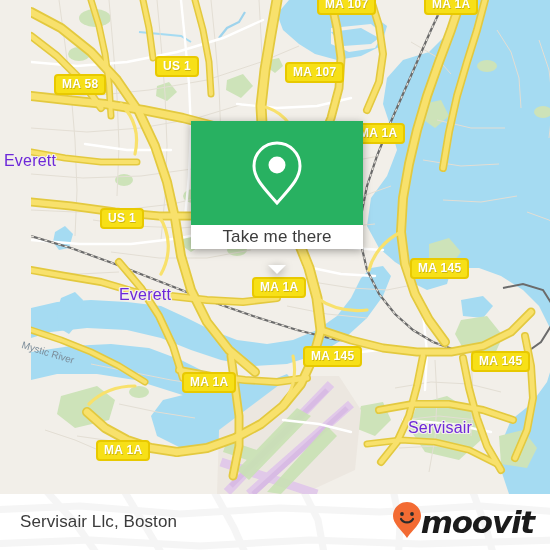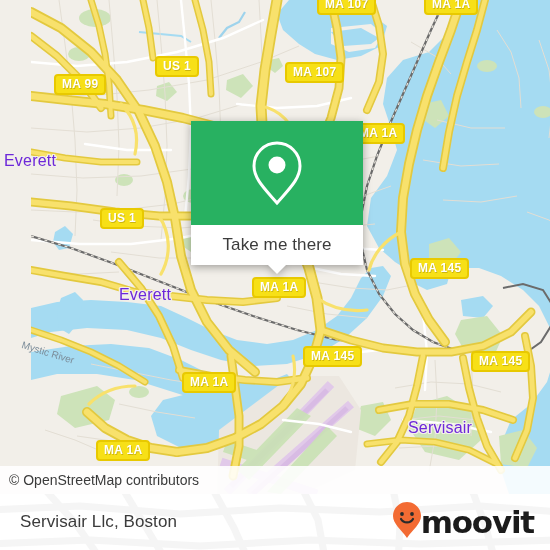--- a/index.html
+++ b/index.html
@@ -87,21 +87,21 @@
     width: 172px;
     height: 104px;
     background: #28b161;
     display: flex;
     align-items: center;
     justify-content: center;
   }
   #popup-pin svg { display: block; }
   #popup-btn {
     width: 172px;
-    height: 40px;
+    height: 24px;
     background: #ffffff;
     display: flex;
     align-items: center;
     justify-content: center;
     color: #3c3c3c;
     font-family: "Liberation Sans", sans-serif;
     font-size: 17px;
     letter-spacing: .1px;
     cursor: pointer;
   }
@@ -160,20 +160,21 @@
     white-space: nowrap;
   }
   #moovit-logo {
     position: absolute;
     right: 16px;
     top: 50%;
     transform: translateY(-50%);
     display: flex;
     align-items: center;
     gap: 1px;
+    font-style: italic;
   }
   #moovit-wordmark {
     color: #1b1b1b;
     font-family: "DejaVu Sans", sans-serif;
     font-size: 31px;
     font-weight: bold;
     letter-spacing: -1.2px;
     line-height: 1;
     margin-left: -2px;
   }
@@ -442,21 +443,21 @@
           <path d="M 90 104 C 104 118 108 136 104 154"></path>
           <path d="M 58 404 C 70 392 86 386 104 386"></path>
           <path d="M 250 406 C 262 392 266 374 262 356"></path>
         </g>
 
       </g>
     </svg>
 
     <div class="shield" style="left:317px;top:-6px;">MA 107</div>
     <div class="shield" style="left:424px;top:-6px;">MA 1A</div>
-    <div class="shield" style="left:54px;top:74px;">MA 99</div>
+    <div class="shield" style="left:54px;top:74px;">MA 58</div>
     <div class="shield" style="left:155px;top:56px;">US 1</div>
     <div class="shield" style="left:285px;top:62px;">MA 107</div>
     <div class="shield" style="left:351px;top:123px;">MA 1A</div>
     <div class="shield" style="left:100px;top:208px;">US 1</div>
     <div class="shield" style="left:252px;top:277px;">MA 1A</div>
     <div class="shield" style="left:410px;top:258px;">MA 145</div>
     <div class="shield" style="left:303px;top:346px;">MA 145</div>
     <div class="shield" style="left:471px;top:351px;">MA 145</div>
     <div class="shield" style="left:182px;top:372px;">MA 1A</div>
     <div class="shield" style="left:96px;top:440px;">MA 1A</div>
@@ -475,23 +476,20 @@
             <circle cx="26" cy="26" r="8.5" fill="#ffffff"></circle>
           </svg>
         </span>
       </div>
       <div id="popup-btn">
         <span>Take me there</span>
       </div>
       <div id="popup-tail"></div>
     </div>
 
-    <div id="attribution">
-      <span>© OpenStreetMap contributors</span>
-    </div>
 
   </div>
 
   <div id="bottombar">
 
     <svg id="bottombar-bg" width="550" height="56" viewBox="0 0 550 56">
       <rect width="550" height="56" fill="#ffffff"></rect>
       <g stroke="#ededed" stroke-width="7" fill="none" stroke-linecap="round">
         <path d="M 40 -10 L 76 30 L 104 70"></path>
         <path d="M 120 -10 L 150 40 L 168 70"></path>

